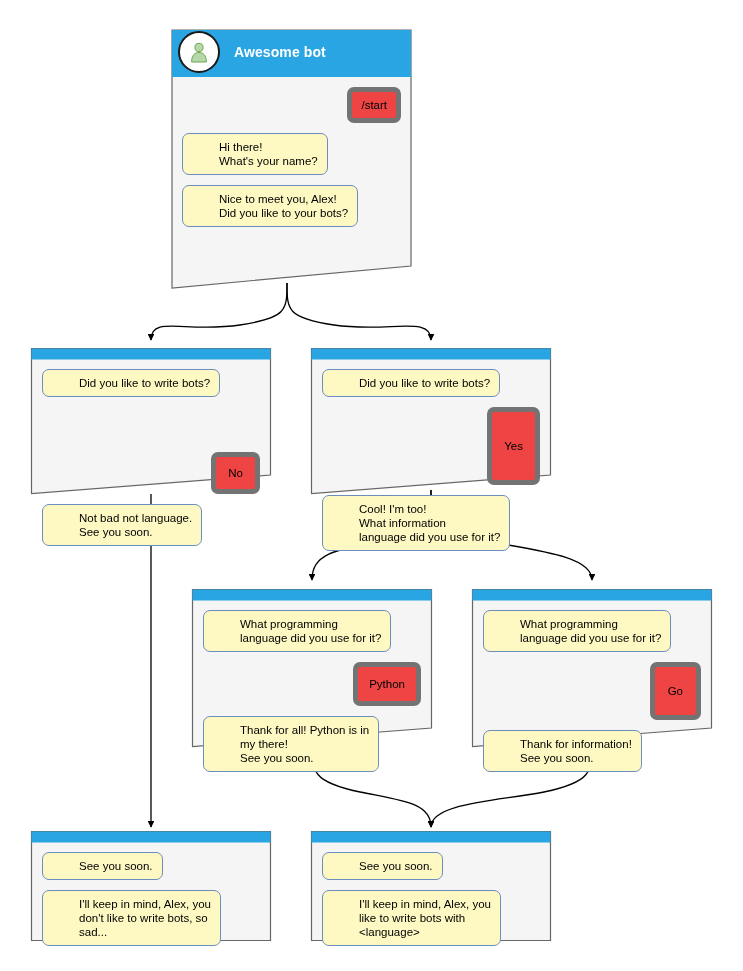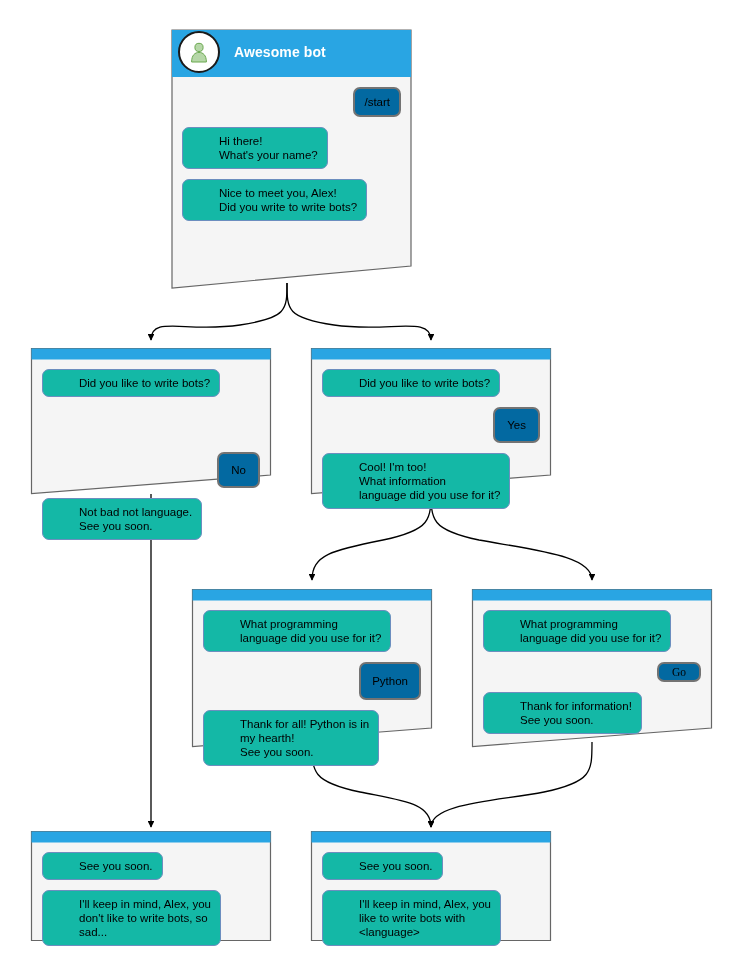--- a/index.html
+++ b/index.html
@@ -92,27 +92,27 @@
   .bubble {
     border-radius: 7px;
     padding: 6px 9px;
     font-size: 11.5px;
     line-height: 14px;
     color: #000000;
     white-space: pre-line;
     box-sizing: border-box;
   }
   .bubble.bot {
-    background: #14b8a6;
+    background: #fef9c3;
     border: 1px solid #6c8ebf;
     padding-left: 36px;
   }
   .bubble.user {
-    background: #0369a1;
-    border: 2px solid #737373;
+    background: #ef4444;
+    border: 5px solid #737373;
     min-width: 34px;
     text-align: left;
   }
 </style>
 </head>
 <body>
 
 <div id="canvas">
 
   <svg class="edges" viewBox="0 0 743 971" width="743" height="971">
@@ -153,21 +153,21 @@
       <div class="chat" style="top:49px;">
         <div class="msg-row user">
           <div class="bubble user">/start</div>
         </div>
         <div class="msg-row bot">
           <div class="bubble bot">Hi there!
 What's your name?</div>
         </div>
         <div class="msg-row bot">
           <div class="bubble bot">Nice to meet you, Alex!
-Did you write to write bots?</div>
+Did you like to your bots?</div>
         </div>
       </div>
     </div>
   </div>
 
   <div class="node" style="left:30px; top:347px; width:242px; height:148px;">
     <svg class="node-shape" viewBox="0 0 242 148" preserveAspectRatio="none">
       <path d="M 1.5,1.5 L 240.5,1.5 L 240.5,128 L 1.5,146.5 Z" fill="#f5f5f5" stroke="#666666" stroke-width="1.2"></path>
       <path d="M 1.5,1.5 L 240.5,1.5 L 240.5,12.5 L 1.5,12.5 Z" fill="#29a5e3" stroke="none"></path>
     </svg>
@@ -191,21 +191,21 @@
     <svg class="node-shape" viewBox="0 0 242 148" preserveAspectRatio="none">
       <path d="M 1.5,1.5 L 240.5,1.5 L 240.5,128 L 1.5,146.5 Z" fill="#f5f5f5" stroke="#666666" stroke-width="1.2"></path>
       <path d="M 1.5,1.5 L 240.5,1.5 L 240.5,12.5 L 1.5,12.5 Z" fill="#29a5e3" stroke="none"></path>
     </svg>
     <div class="node-content">
       <div class="chat" style="top:12px;">
         <div class="msg-row bot">
           <div class="bubble bot">Did you like to write bots?</div>
         </div>
         <div class="msg-row user">
-          <div class="bubble user" style="padding:9px 12px;">Yes</div>
+          <div class="bubble user" style="padding:27px 12px;">Yes</div>
         </div>
         <div class="msg-row bot">
           <div class="bubble bot">Cool! I'm too!
 What information
 language did you use for it?</div>
         </div>
       </div>
     </div>
   </div>
 
@@ -218,40 +218,40 @@
       <div class="chat" style="top:12px;">
         <div class="msg-row bot">
           <div class="bubble bot">What programming
 language did you use for it?</div>
         </div>
         <div class="msg-row user">
           <div class="bubble user" style="padding:10px 11px;">Python</div>
         </div>
         <div class="msg-row bot">
           <div class="bubble bot">Thank for all! Python is in
-my hearth!
+my there!
 See you soon.</div>
         </div>
       </div>
     </div>
   </div>
 
   <div class="node" style="left:471px; top:588px; width:242px; height:160px;">
     <svg class="node-shape" viewBox="0 0 242 160" preserveAspectRatio="none">
       <path d="M 1.5,1.5 L 240.5,1.5 L 240.5,140 L 1.5,158.5 Z" fill="#f5f5f5" stroke="#666666" stroke-width="1.2"></path>
       <path d="M 1.5,1.5 L 240.5,1.5 L 240.5,12.5 L 1.5,12.5 Z" fill="#29a5e3" stroke="none"></path>
     </svg>
     <div class="node-content">
       <div class="chat" style="top:12px;">
         <div class="msg-row bot">
           <div class="bubble bot">What programming
 language did you use for it?</div>
         </div>
         <div class="msg-row user">
-          <div class="bubble user" style="padding:1px 13px;font-family:Liberation Serif, serif;">Go</div>
+          <div class="bubble user" style="padding:17px 13px;">Go</div>
         </div>
         <div class="msg-row bot">
           <div class="bubble bot">Thank for information!
 See you soon.</div>
         </div>
       </div>
     </div>
   </div>
 
   <div class="node" style="left:30px; top:830px; width:242px; height:112px;">

